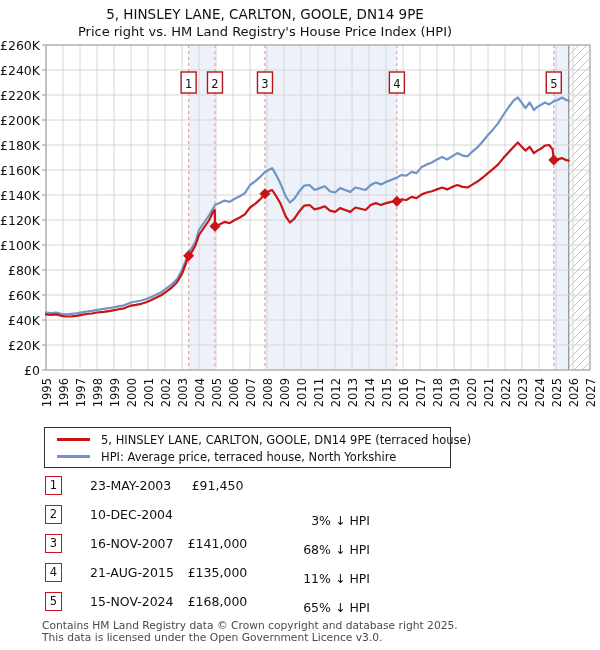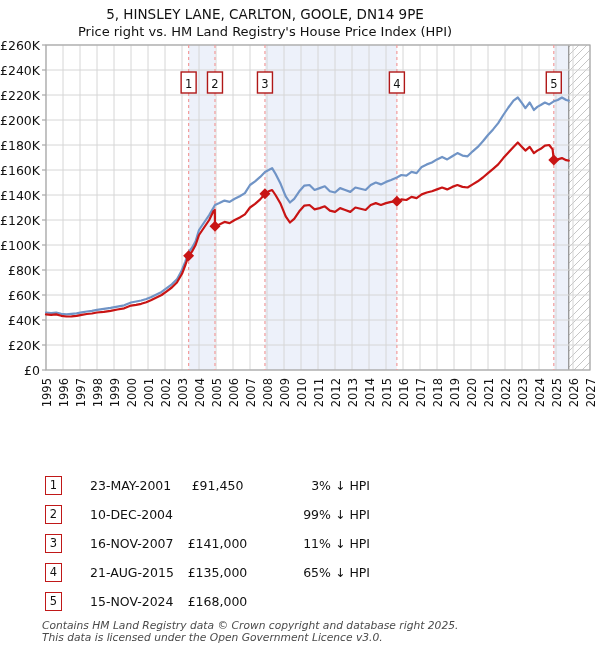--- a/index.html
+++ b/index.html
@@ -12,22 +12,22 @@
   .legend{position:absolute;left:44px;top:427px;width:407px;border:1.5px solid #333;
           background:#fff;box-sizing:border-box;padding:3px 0 2px 0;}
   .legend-row{position:relative;height:17px;display:flex;align-items:center;}
   .legend-swatch{width:33px;height:3px;margin-left:12px;flex:0 0 33px;}
   .legend-label{margin-left:11px;font-size:11.5px;white-space:nowrap;}
   .sale-row{position:absolute;left:0;width:600px;height:19px;font-size:12.5px;line-height:19px;}
   .sale-badge{position:absolute;left:45px;top:0;width:15px;height:17px;border:1.5px solid #c01818;
               background:#fff;text-align:center;font-size:11.5px;line-height:16px;color:#111;}
   .sale-date{position:absolute;left:90px;width:115px;text-align:left;}
   .sale-price{position:absolute;left:170px;width:95px;text-align:center;}
-  .sale-hpi{position:absolute;left:270px;width:100px;text-align:right;}
-  .footer{position:absolute;left:42px;top:620px;font-size:10.7px;line-height:11.5px;color:#4a4a4a;font-style:italic;}
+  .sale-hpi{position:absolute;left:270px;width:100px;text-align:right;margin-top:35px;}
+  .footer{position:absolute;left:42px;top:620px;font-size:10.7px;line-height:11.5px;color:#4a4a4a;}
 </style>
 </head>
 <body>
 
 <div id="page">
 
   <div class="titles">
     <div class="title-line1">5, HINSLEY LANE, CARLTON, GOOLE, DN14 9PE</div>
     <div class="title-line2">Price right vs. HM Land Registry's House Price Index (HPI)</div>
   </div>
@@ -176,32 +176,42 @@
       <rect x="207.48000000000093" y="72" width="15" height="21" fill="#ffffff" stroke="#b01818" stroke-width="1.4"></rect>
       <text x="214.98000000000093" y="87.5" text-anchor="middle" font-size="11.5" fill="#111">2</text>
       <rect x="257.46000000000186" y="72" width="15" height="21" fill="#ffffff" stroke="#b01818" stroke-width="1.4"></rect>
       <text x="264.96000000000186" y="87.5" text-anchor="middle" font-size="11.5" fill="#111">3</text>
       <rect x="389.3800000000017" y="72" width="15" height="21" fill="#ffffff" stroke="#b01818" stroke-width="1.4"></rect>
       <text x="396.8800000000017" y="87.5" text-anchor="middle" font-size="11.5" fill="#111">4</text>
       <rect x="546.2899999999981" y="72" width="15" height="21" fill="#ffffff" stroke="#b01818" stroke-width="1.4"></rect>
       <text x="553.7899999999981" y="87.5" text-anchor="middle" font-size="11.5" fill="#111">5</text>
     </svg>
 
+  <div class="legend">
+    <div class="legend-row">
+      <div class="legend-swatch" style="background: rgb(200, 20, 20);"></div>
+      <div class="legend-label">5, HINSLEY LANE, CARLTON, GOOLE, DN14 9PE (terraced house)</div>
+    </div>
+    <div class="legend-row">
+      <div class="legend-swatch" style="background: rgb(112, 148, 198);"></div>
+      <div class="legend-label">HPI: Average price, terraced house, North Yorkshire</div>
+    </div>
+  </div>
 
   <div>
     <div class="sale-row" style="top:476px">
       <span class="sale-badge">1</span>
-      <span class="sale-date">23-MAY-2001</span>
+      <span class="sale-date">23-MAY-2003</span>
       <span class="sale-price">£91,450</span>
       <span class="sale-hpi">3% ↓ HPI</span>
     </div>
     <div class="sale-row" style="top:505px">
       <span class="sale-badge">2</span>
       <span class="sale-date">10-DEC-2004</span>
-      <span class="sale-hpi">99% ↓ HPI</span>
+      <span class="sale-hpi">68% ↓ HPI</span>
     </div>
     <div class="sale-row" style="top:534px">
       <span class="sale-badge">3</span>
       <span class="sale-date">16-NOV-2007</span>
       <span class="sale-price">£141,000</span>
       <span class="sale-hpi">11% ↓ HPI</span>
     </div>
     <div class="sale-row" style="top:563px">
       <span class="sale-badge">4</span>
       <span class="sale-date">21-AUG-2015</span>

